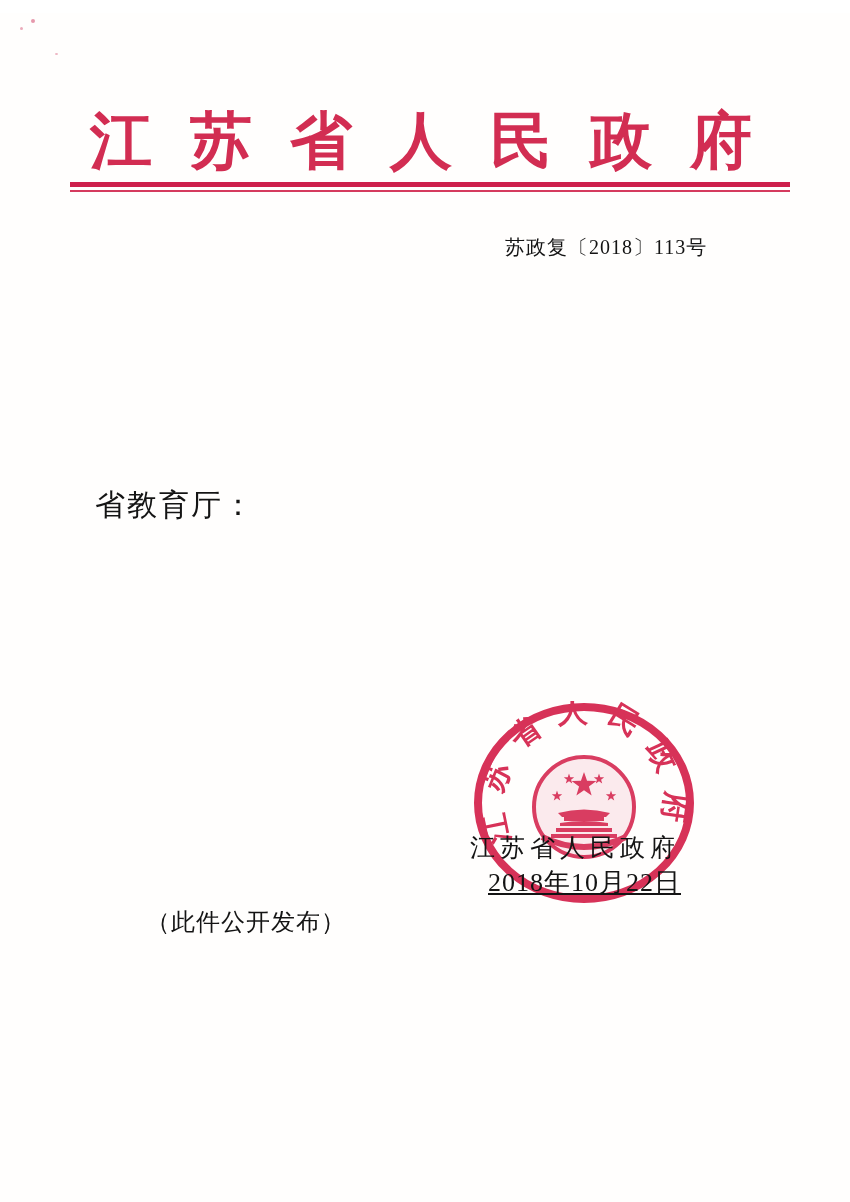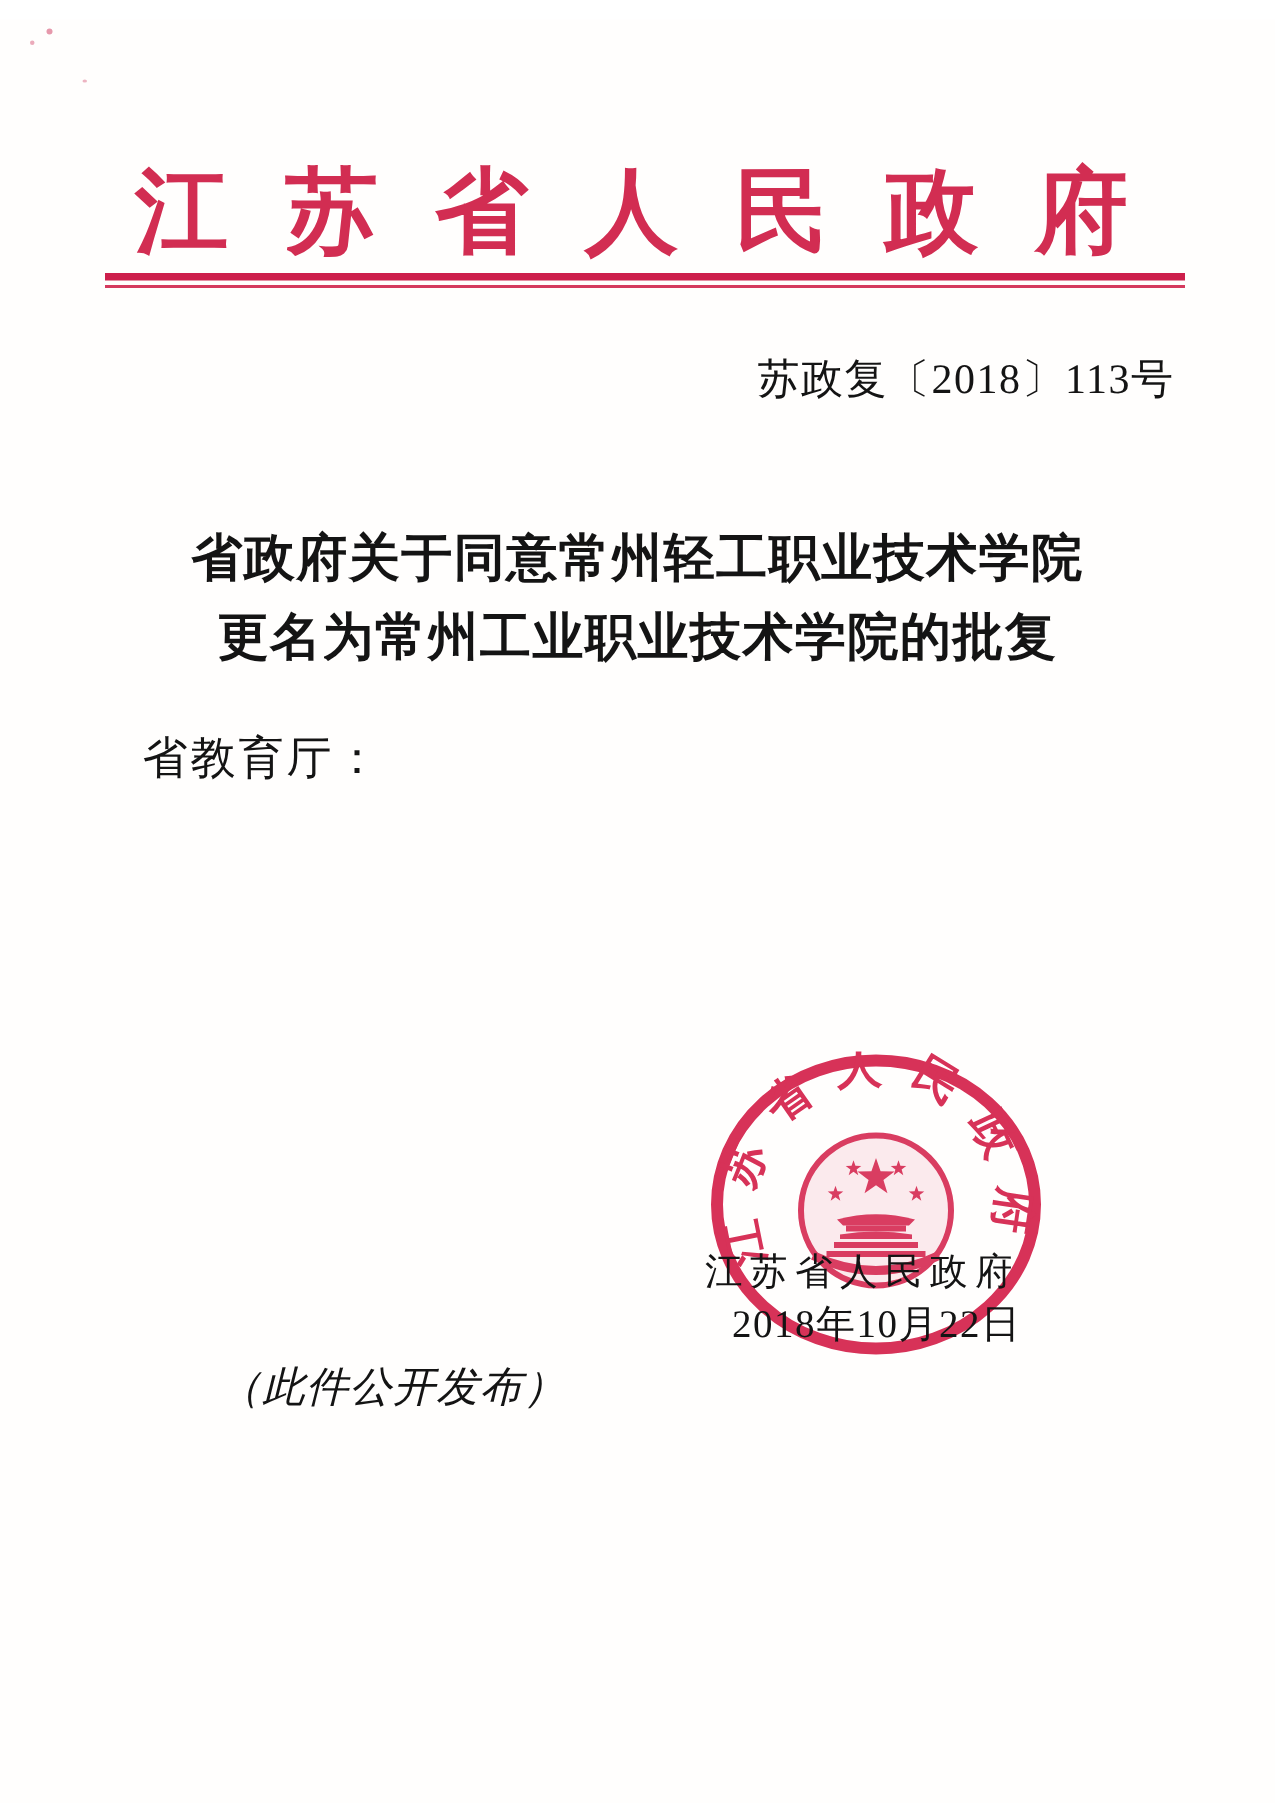--- a/index.html
+++ b/index.html
@@ -38,21 +38,21 @@
     left: 70px;
     width: 720px;
     height: 3px;
     border-top: 5px solid #cd1f4b;
     border-bottom: 2px solid #d53a5e;
   }
   .doc-number {
     position: absolute;
     top: 221px;
     left: 505px;
-    font-size: 28px;
+    font-size: 20px;
     letter-spacing: 1px;
     white-space: nowrap;
   }
   
   .doc-title {
     position: absolute;
     top: 333px;
     left: 0;
     width: 100%;
     margin: 0;
@@ -79,23 +79,22 @@
     font-size: 24px;
     line-height: 43px;
     text-align: justify;
     text-indent: 2em;
     letter-spacing: 1.5px;
   }
   .publish-note {
     position: absolute;
     top: 893px;
     left: 146px;
-    font-size: 28px;
+    font-size: 24px;
     letter-spacing: 1px;
-    font-style: italic;
   }
   
   .seal-svg {
     position: absolute;
     top: 688px;
     left: 464px;
     width: 240px;
     height: 212px;
     z-index: 2;
     opacity: 0.93;
@@ -110,20 +109,21 @@
     white-space: nowrap;
   }
   .issue-date {
     position: absolute;
     top: 852px;
     left: 488px;
     font-size: 26px;
     letter-spacing: 1px;
     z-index: 3;
     white-space: nowrap;
+    text-decoration: underline;
   }
   
   .speck {
     position: absolute;
     background: #d2466a;
     border-radius: 50%;
   }
   .speck.s1 { top: 6px;  left: 31px; width: 4px; height: 4px; opacity: .55; }
   .speck.s2 { top: 14px; left: 20px; width: 3px; height: 3px; opacity: .45; }
   .speck.s3 { top: 40px; left: 55px; width: 3px; height: 2px; opacity: .4; }
@@ -135,24 +135,20 @@
 
   <div class="speck s1"></div>
   <div class="speck s2"></div>
   <div class="speck s3"></div>
 
   <div class="org-name">江苏省人民政府</div>
   <div class="red-rule"></div>
 
   <div class="doc-number">苏政复〔2018〕113号</div>
 
-  <h1 class="doc-title">
-    <span>省政府关于同意常州轻工职业技术学院</span><br>
-    <span>更名为常州工业职业技术学院的批复</span>
-  </h1>
 
   <div class="salutation">省教育厅：</div>
 
   <svg class="seal-svg" viewBox="0 0 240 212" xmlns="http://www.w3.org/2000/svg">
     <defs>
       <path id="star" d="M0,-13 L3.06,-4.21 L12.36,-4.02 L4.95,1.61 L7.64,10.52 L0,5.2 L-7.64,10.52 L-4.95,1.61 L-12.36,-4.02 L-3.06,-4.21 Z"></path>
       <path id="sealArc" d="M 50 142 A 81 81 0 1 1 190 142" fill="none"></path>
     </defs>
 
     <ellipse cx="120" cy="102" rx="106" ry="96" fill="none" stroke="#d4234c" stroke-width="8"></ellipse>

